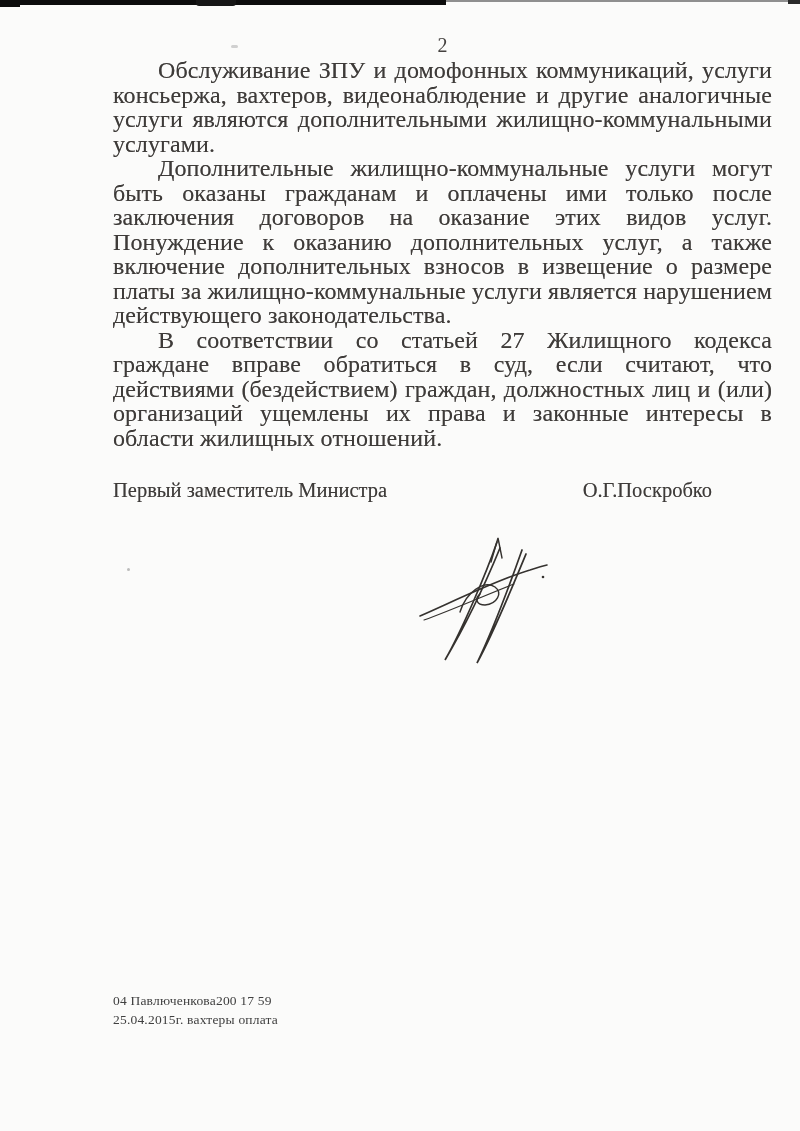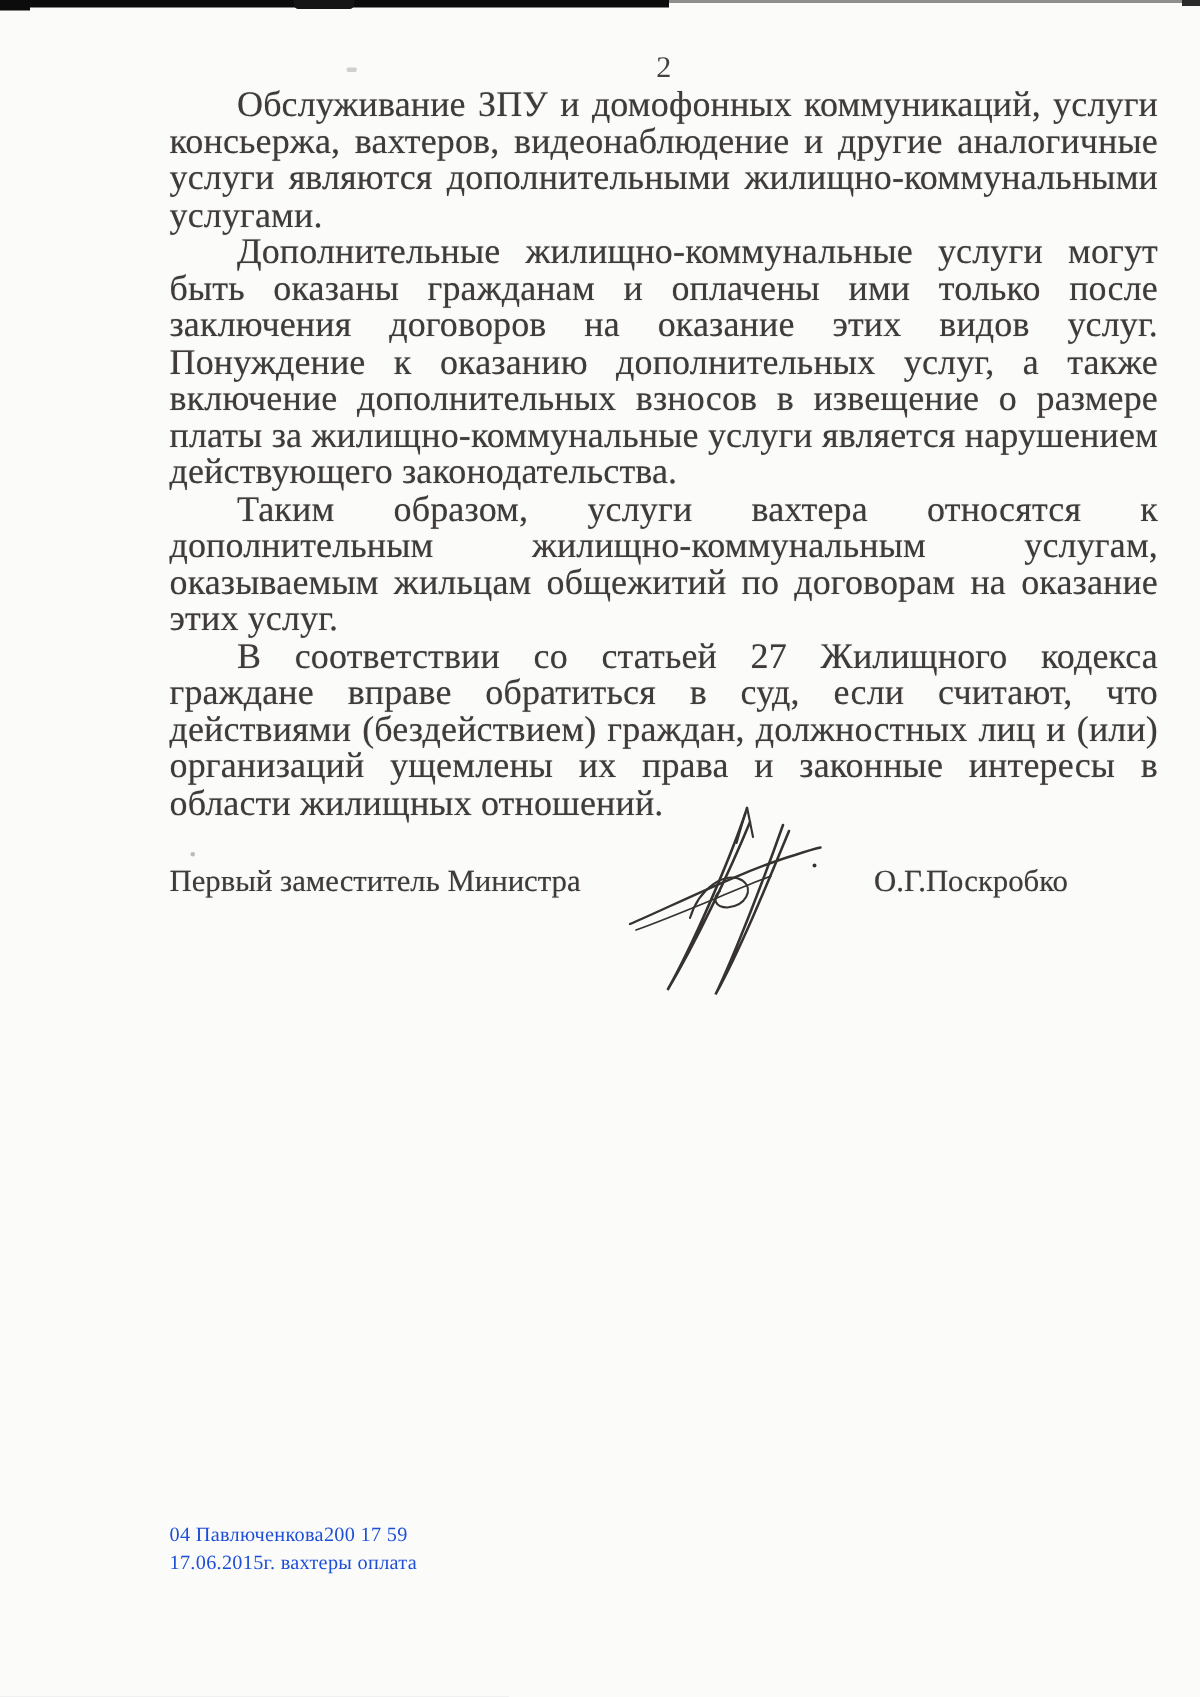--- a/index.html
+++ b/index.html
@@ -92,45 +92,44 @@
     position: absolute;
     left: 400px;
     top: 530px;
     width: 170px;
     height: 140px;
     pointer-events: none;
   }
   .footer {
     position: absolute;
     left: 113px;
-    top: 1013px;
+    top: 991px;
     font-size: 13.5px;
     line-height: 19px;
-    color: #1d4ed8;
+    color: #404040;
     letter-spacing: 0.2px;
   }
 </style>
 </head>
 <body>
 
 <div class="page">
 
   <div class="edge-top-left"></div>
   <div class="edge-top-bump-a"></div>
   <div class="edge-top-bump-b"></div>
   <div class="edge-top-thin"></div>
   <div class="edge-top-corner"></div>
   <div class="speck-a"></div>
   <div class="speck-b"></div>
 
   <div class="content">
     <div class="page-number">2</div>
     <p class="body-para">Обслуживание ЗПУ и домофонных коммуникаций, услуги консьержа, вахтеров, видеонаблюдение и другие аналогичные услуги являются дополнительными жилищно-коммунальными услугами.</p>
     <p class="body-para">Дополнительные жилищно-коммунальные услуги могут быть оказаны гражданам и оплачены ими только после заключения договоров на оказание этих видов услуг. Понуждение к оказанию дополнительных услуг, а также включение дополнительных взносов в извещение о размере платы за жилищно-коммунальные услуги является нарушением действующего законодательства.</p>
-    <p class="body-para">Таким образом, услуги вахтера относятся к дополнительным жилищно-коммунальным услугам, оказываемым жильцам общежитий по договорам на оказание этих услуг.</p>
     <p class="body-para">В соответствии со статьей 27 Жилищного кодекса граждане вправе обратиться в суд, если считают, что действиями (бездействием) граждан, должностных лиц и (или) организаций ущемлены их права и законные интересы в области жилищных отношений.</p>
 
     <div class="sig-row">
       <span>Первый заместитель Министра</span>
       <span class="signer-name">О.Г.Поскробко</span>
     </div>
   </div>
 
   <svg class="signature-svg" viewBox="0 0 170 140" xmlns="http://www.w3.org/2000/svg">
     <g fill="none" stroke="#35322f" stroke-linecap="round">
@@ -139,16 +138,16 @@
       <path stroke-width="1.7" d="M 97 12 C 86 44, 62 100, 45 130 C 64 98, 86 52, 100 18"></path>
       <path stroke-width="1.7" d="M 122 20 C 110 54, 90 106, 77 133 C 94 102, 112 58, 126 24"></path>
       <path stroke-width="1.4" d="M 91 32 L 98 8 L 102 28"></path>
       <path stroke-width="1.4" d="M 60 82 C 66 62, 84 50, 95 57 C 103 63, 97 74, 85 75 C 77 75, 74 69, 80 64"></path>
       <circle cx="143" cy="47" r="1.3" fill="#35322f" stroke="none"></circle>
     </g>
   </svg>
 
   <div class="footer">
     <div>04 Павлюченкова200 17 59</div>
-    <div>17.06.2015г. вахтеры оплата</div>
+    <div>25.04.2015г. вахтеры оплата</div>
   </div>
 
 </div>
 
 </body></html>

